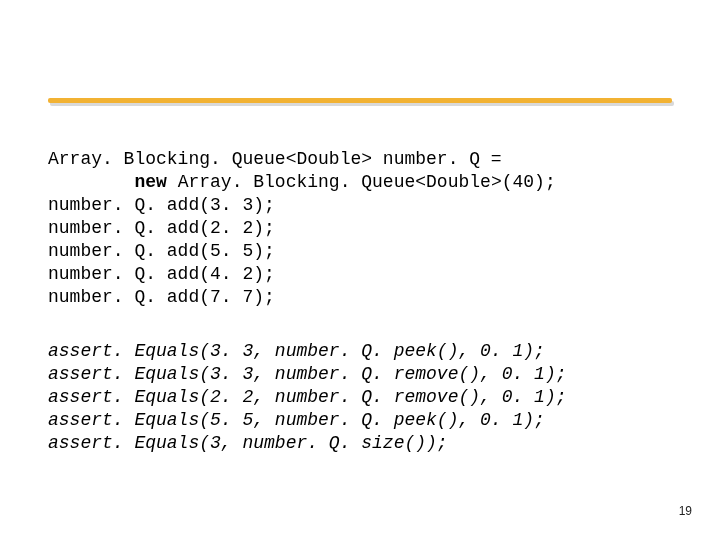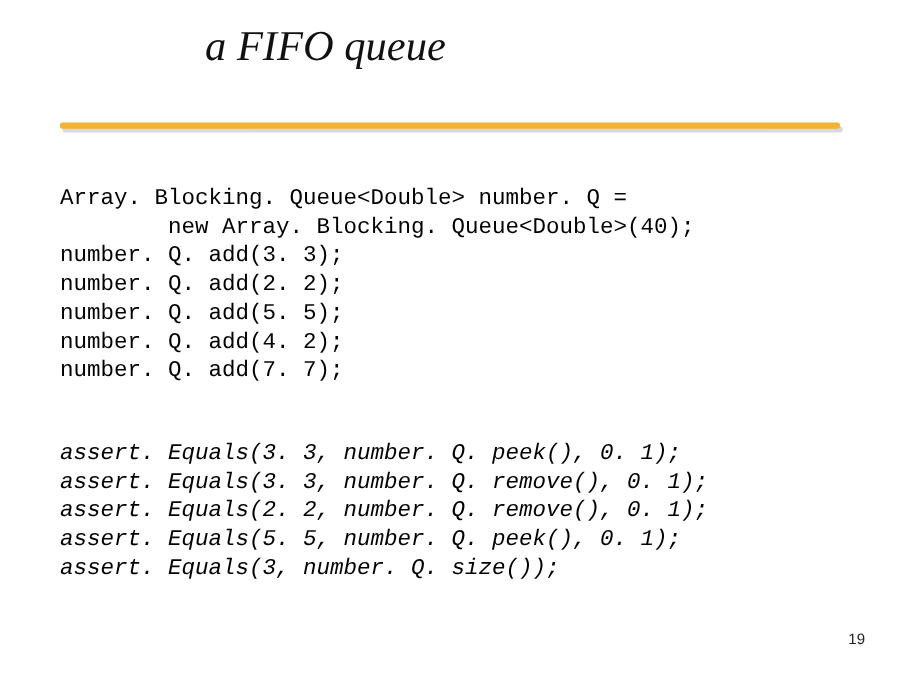--- a/index.html
+++ b/index.html
@@ -59,25 +59,25 @@
     position: absolute;
     top: 148px;
     left: 48px;
     font-family: "Courier New", Courier, monospace;
     font-size: 18px;
     line-height: 1.28;
     color: #000;
     white-space: pre;
   }
   .code-block .kw {
-    font-weight: normal;
+    font-weight: bold;
   }
   .code-block2 {
     position: absolute;
-    top: 352px;
+    top: 340px;
     left: 48px;
     font-family: "Courier New", Courier, monospace;
     font-style: italic;
     font-size: 18px;
     line-height: 1.28;
     color: #000;
     white-space: pre;
   }
   .page-num {
     position: absolute;
@@ -87,21 +87,20 @@
     font-size: 12px;
     color: #222;
   }
 </style>
 </head>
 <body>
 
 <div class="slide">
 
   <div class="title-block">
-    <div class="title-line">a  FIFO queue</div>
   </div>
 
   <div class="underline-wrap">
     <div class="underline-shadow"></div>
     <div class="underline-main"></div>
   </div>
 
   <div class="code-block"><span>Array. Blocking. Queue&lt;Double&gt; number. Q =</span>
 <span>        </span><span class="kw">new</span><span> Array. Blocking. Queue&lt;Double&gt;(40);</span>
 <span>number. Q. add(3. 3);</span>

